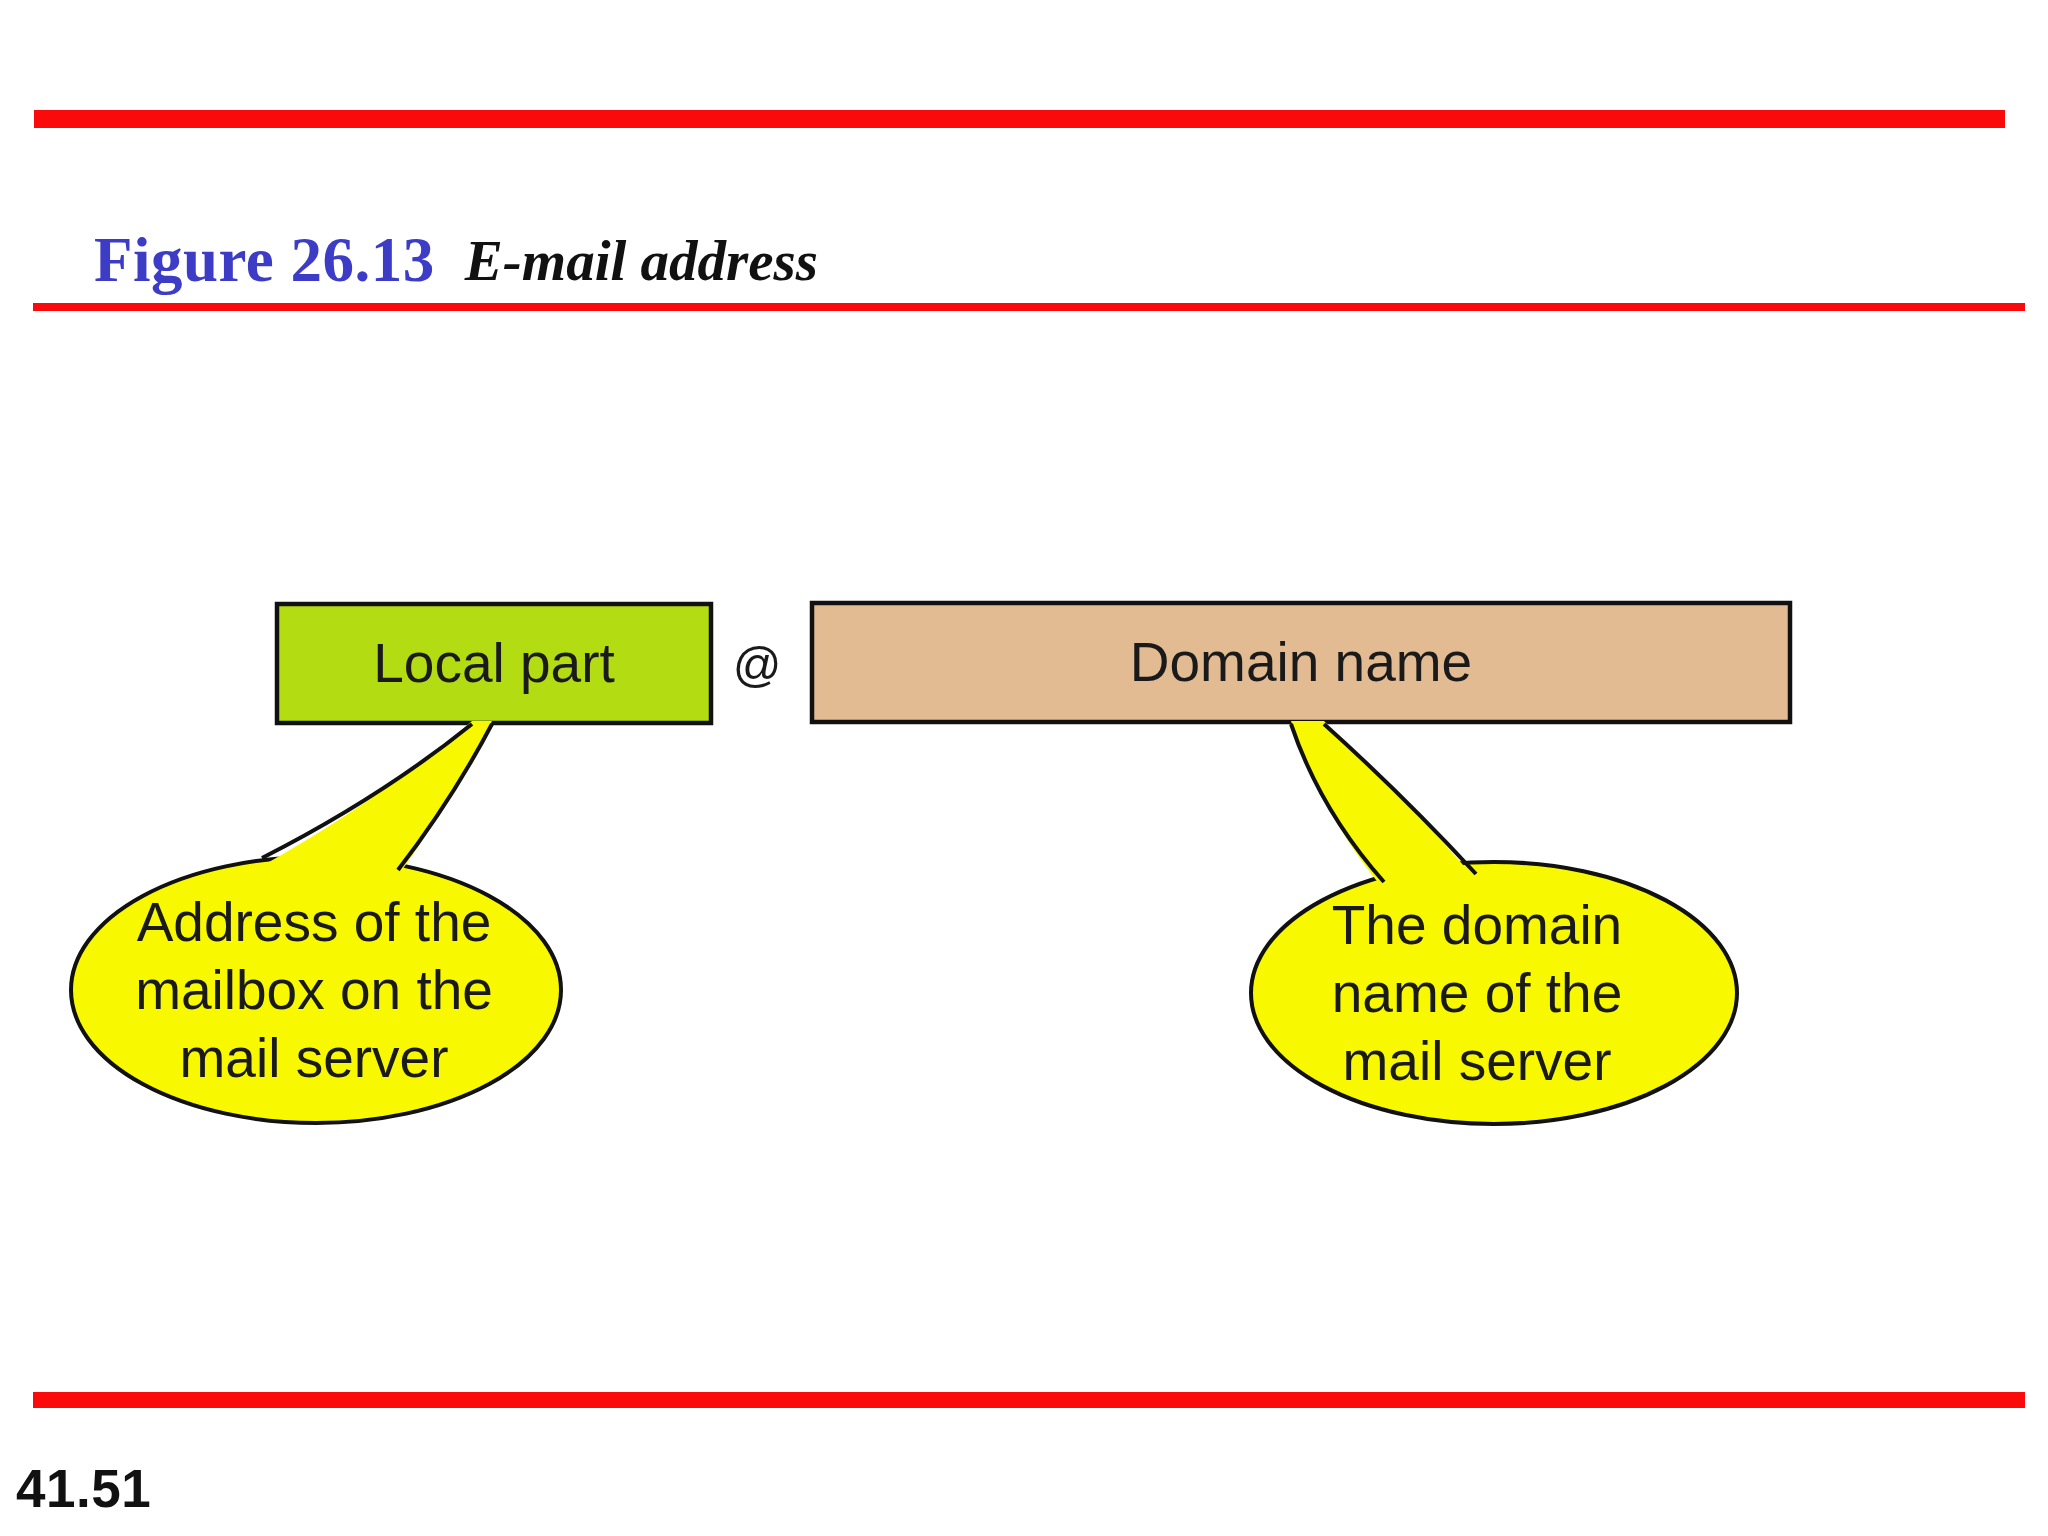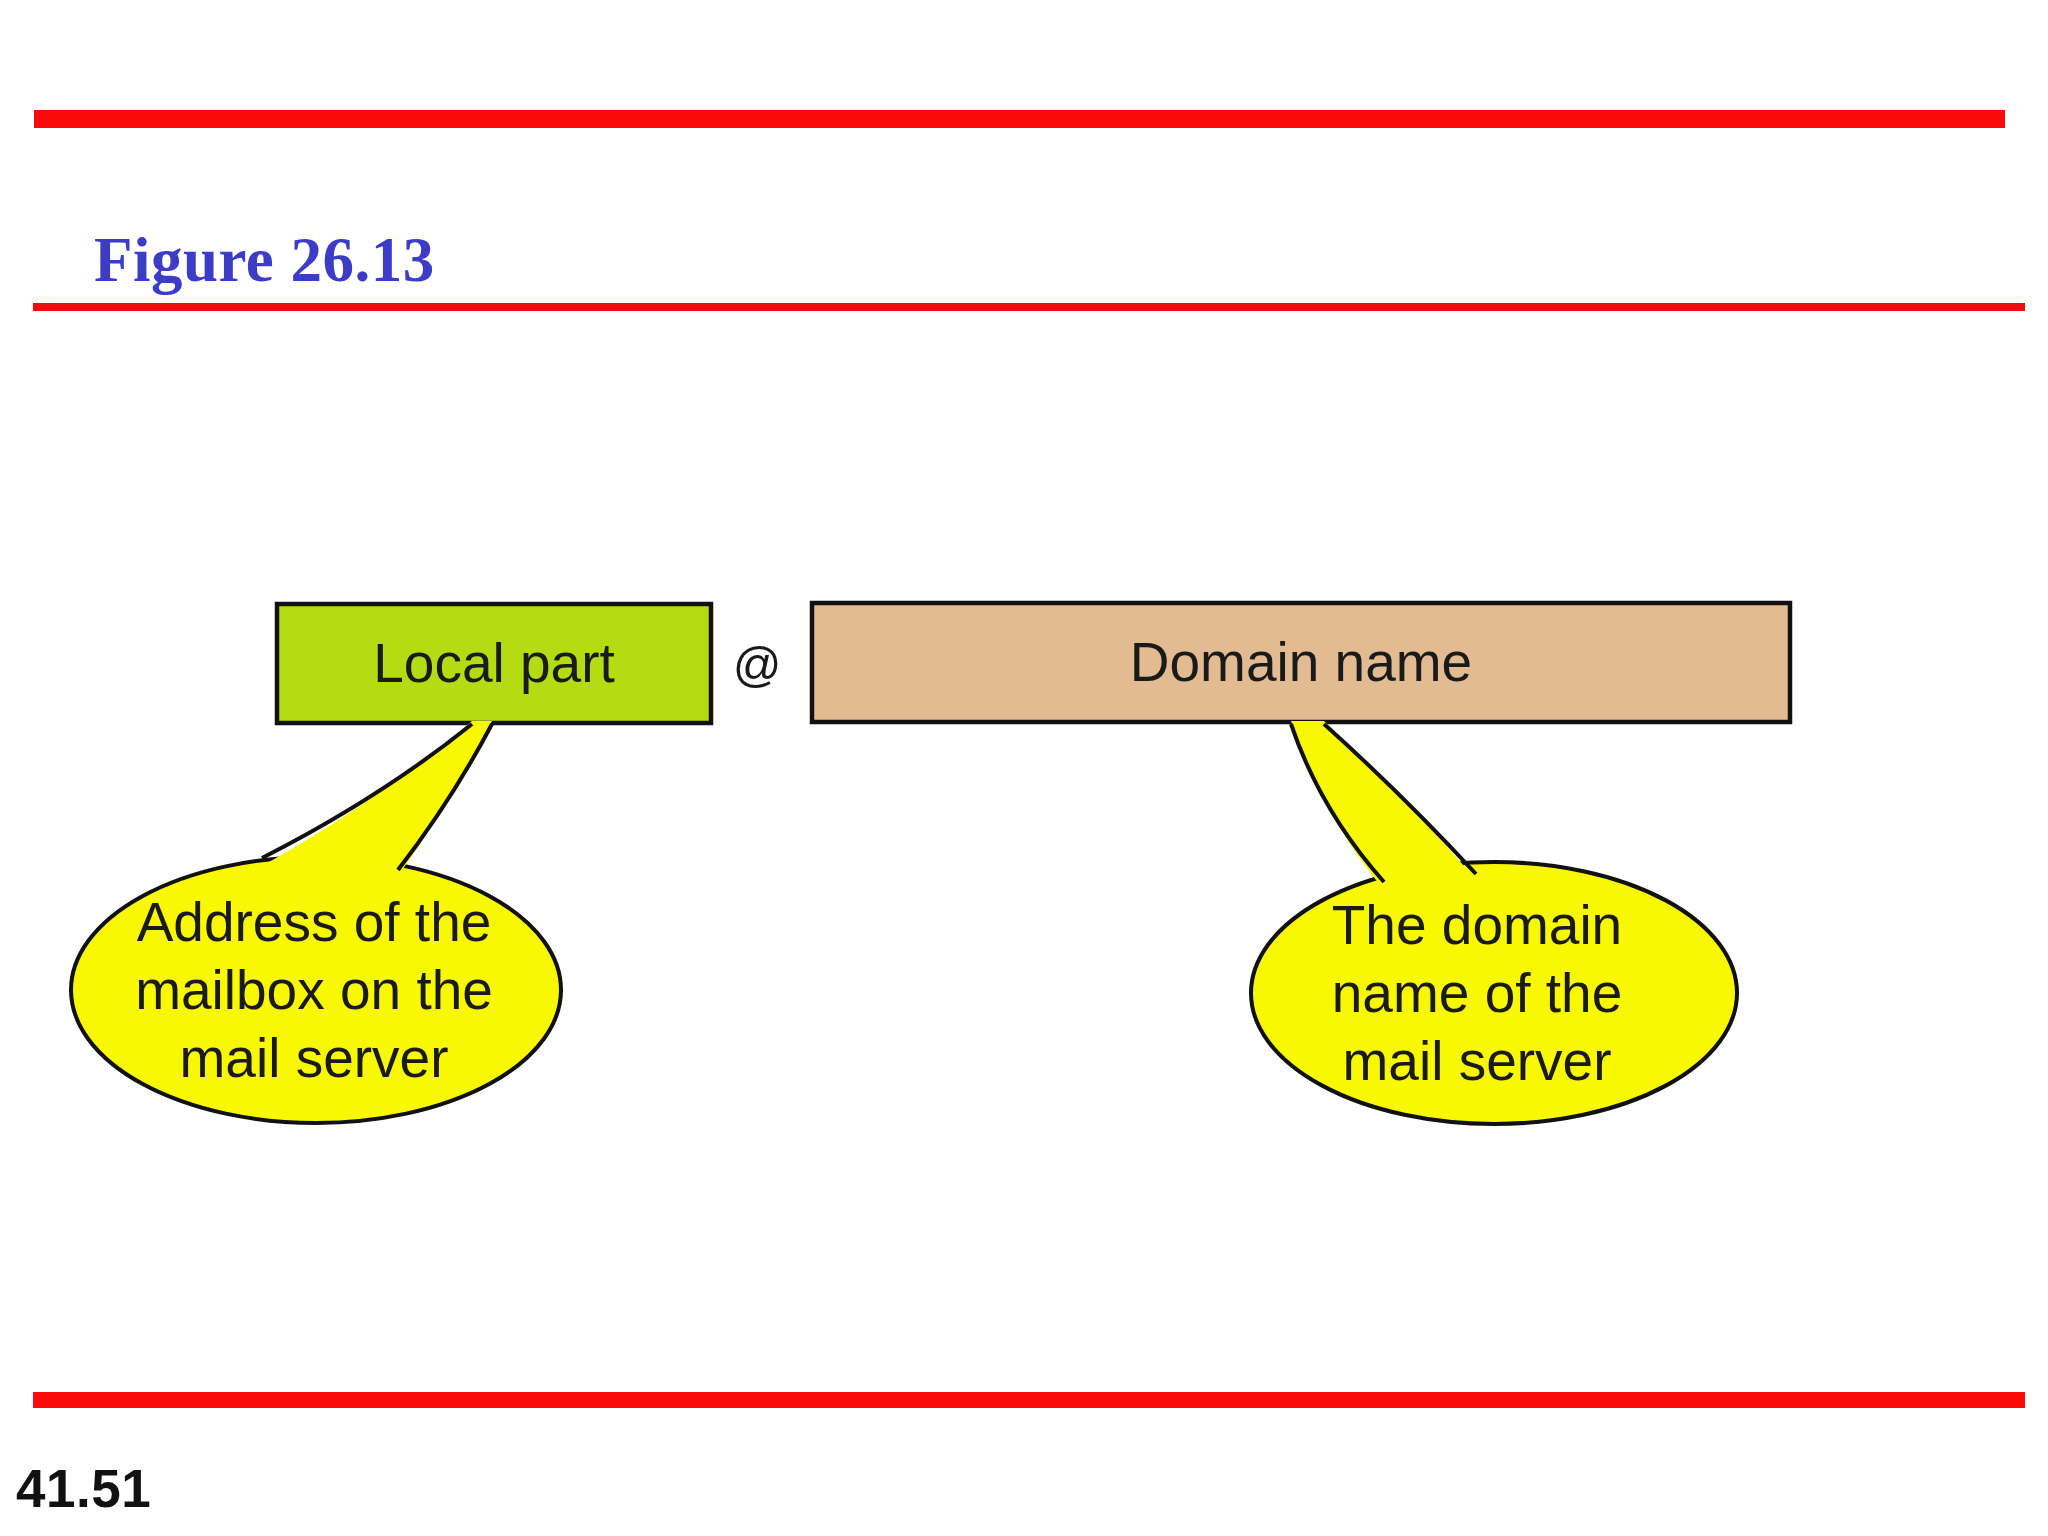--- a/index.html
+++ b/index.html
@@ -52,20 +52,21 @@
 </style>
 </head>
 <body>
 
 <div class="bar" id="bar-top"></div>
 <div class="bar" id="bar-mid"></div>
 <div class="bar" id="bar-bottom"></div>
 
 <div class="title-row">
   <span class="fig-label">Figure 26.13</span>
+  <span class="fig-caption">E-mail address</span>
 </div>
 
 <svg class="diagram" width="2048" height="1536" viewBox="0 0 2048 1536">
 
   <rect x="277" y="604" width="434" height="119" fill="#B3DC12" stroke="#111111" stroke-width="4.5"></rect>
   <text class="box-label" x="494" y="682" text-anchor="middle">Local part</text>
 
   <text class="at-glyph" x="757" y="681" text-anchor="middle">@</text>
 
   <rect x="812" y="603" width="978" height="119" fill="#E3BB93" stroke="#111111" stroke-width="4.5"></rect>

